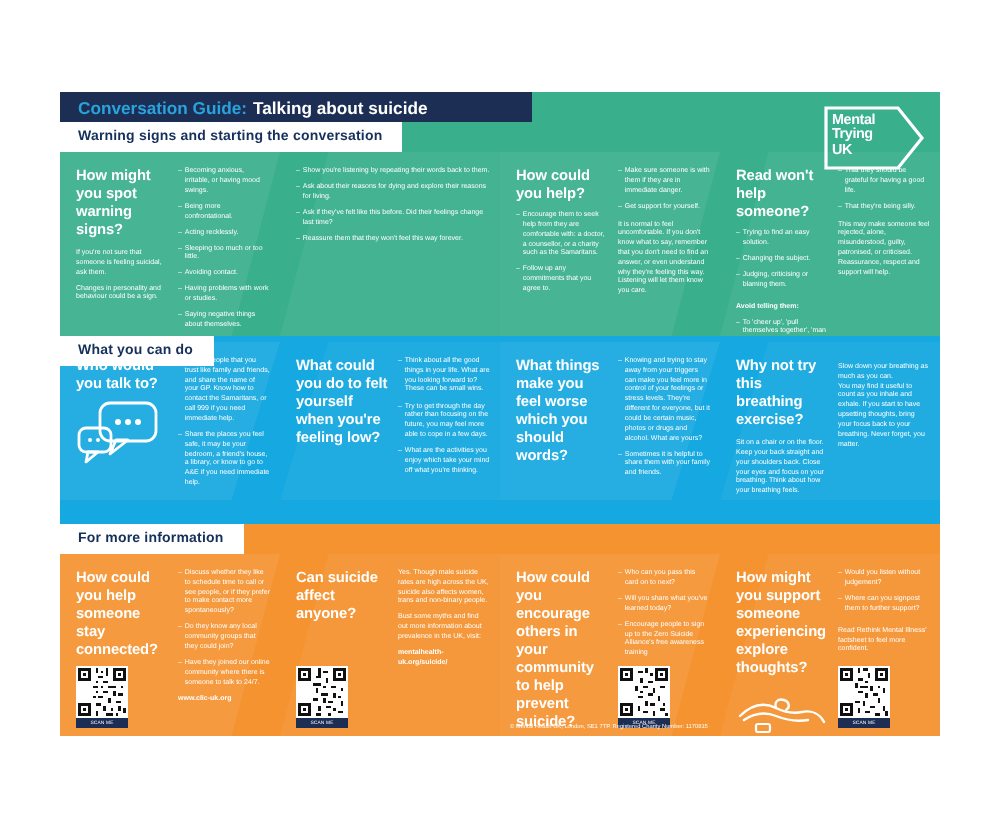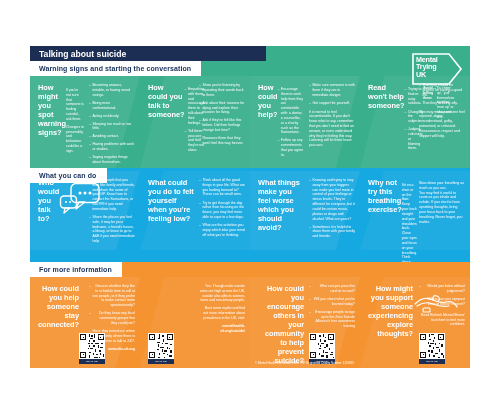--- a/index.html
+++ b/index.html
@@ -14,21 +14,21 @@
     left: 30px; top: 46px;
     width: 440px; height: 322px;
     background: #ffffff;
     overflow: hidden;
   }
 
   
   .band { position: absolute; left: 0; width: 440px; overflow: hidden; }
   .band-green  { top: 0;   height: 122px; background: #3aaf8c; }
   .band-blue   { top: 122px; height: 94px;  background: #16a8e0; }
-  .band-orange { top: 216px; height: 106px; background: #f59331; text-align: right; }
+  .band-orange { top: 216px; height: 106px; background: #f59331; }
 
   
   .sec-label {
     position: absolute; left: 0; top: 0;
     height: 15px; padding: 0 10px 0 9px;
     background: #ffffff;
     display: flex; align-items: center;
     font-size: 7px; font-weight: bold; color: #16305c;
     letter-spacing: .1px; white-space: nowrap; z-index: 6;
   }
@@ -46,21 +46,21 @@
 
   
   .cols { position: absolute; left: 0; width: 440px; display: flex; }
   .band-green  .cols { top: 30px; height: 92px; }
   .band-blue   .cols { top: 3px; height: 79px; }
   .band-orange .cols { top: 15px; height: 91px; }
 
   .col { position: relative; width: 110px; height: 100%; display: flex; }
   .col .tint { position: absolute; inset: 0; z-index: 0; }
   .col .inner { position: relative; z-index: 2; display: flex; width: 100%; padding: 7px 5px 4px 8px; gap: 5px; }
-  .qwrap { width: 46px; flex: 0 0 46px; display: flex; flex-direction: row; }
+  .qwrap { width: 46px; flex: 0 0 46px; display: flex; flex-direction: column; }
   .awrap { flex: 1 1 auto; min-width: 0; }
 
   .q {
     font-size: 7.4px; font-weight: bold; color: #ffffff;
     line-height: 1.22; letter-spacing: -.05px;
   }
   .sub {
     font-size: 3.5px; color: #ffffff; line-height: 1.38; margin-top: 5px;
   }
   .sub p { margin-bottom: 3px; }
@@ -109,20 +109,21 @@
   }
   .url { font-weight: bold; }
 </style>
 </head>
 <body>
 
 <div id="poster">
 
   <div class="band band-green">
     <div class="hdr-bar">
+      <span class="accent">Conversation Guide:</span>
       <span>Talking about suicide</span>
     </div>
     <div class="sec-label">Warning signs and starting the conversation</div>
 
     <div class="logo">
       <svg width="52" height="34" viewBox="0 0 52 34">
         <path d="M2 2 H38 L50 17 L38 32 H2 Z" fill="none" stroke="#ffffff" stroke-width="1.6"></path>
       </svg>
       <div class="lt">
         <div>Mental</div>
@@ -153,27 +154,20 @@
               <li>Having problems with work or studies.</li>
               <li>Saying negative things about themselves.</li>
             </ul>
           </div>
         </div>
       </div>
 
       <div class="col">
         <div class="tint w2"></div>
         <div class="inner">
-          <div class="qwrap">
-            <div class="q">How could you talk to someone?</div>
-            <ul class="bul icon-sp">
-              <li>Empathise with them and encourage them to talk about their feelings.</li>
-              <li>Tell them you care and that they're not alone.</li>
-            </ul>
-          </div>
           <div class="awrap">
             <ul class="bul">
               <li>Show you're listening by repeating their words back to them.</li>
               <li>Ask about their reasons for dying and explore their reasons for living.</li>
               <li>Ask if they've felt like this before. Did their feelings change last time?</li>
               <li>Reassure them that they won't feel this way forever.</li>
             </ul>
           </div>
         </div>
       </div>
@@ -271,21 +265,21 @@
               <li>What are the activities you enjoy which take your mind off what you're thinking.</li>
             </ul>
           </div>
         </div>
       </div>
 
       <div class="col">
         <div class="tint w1"></div>
         <div class="inner">
           <div class="qwrap">
-            <div class="q">What things make you feel worse which you should avoid?</div>
+            <div class="q">What things make you feel worse which you should words?</div>
           </div>
           <div class="awrap">
             <ul class="bul">
               <li>Knowing and trying to stay away from your triggers can make you feel more in control of your feelings or stress levels. They're different for everyone, but it could be certain music, photos or drugs and alcohol. What are yours?</li>
               <li>Sometimes it is helpful to share them with your family and friends.</li>
             </ul>
           </div>
         </div>
       </div>
 
@@ -374,20 +368,21 @@
             </ul>
             <div class="note url">www.clic-uk.org</div>
           </div>
         </div>
       </div>
 
       <div class="col">
         <div class="tint w2"></div>
         <div class="inner">
           <div class="qwrap">
+            <div class="q">Can suicide affect anyone?</div>
             <div class="qr">
               <svg class="code" viewBox="0 0 21 21" shape-rendering="crispEdges">
                 <rect width="21" height="21" fill="#fff"></rect>
                 <g fill="#111">
                   <rect x="1" y="1" width="5" height="1"></rect>
                     <rect x="1" y="5" width="5" height="1"></rect>
                   <rect x="1" y="1" width="1" height="5"></rect>
                     <rect x="5" y="1" width="1" height="5"></rect>
                   <rect x="3" y="3" width="1" height="1"></rect>
                   <rect x="15" y="1" width="5" height="1"></rect>

